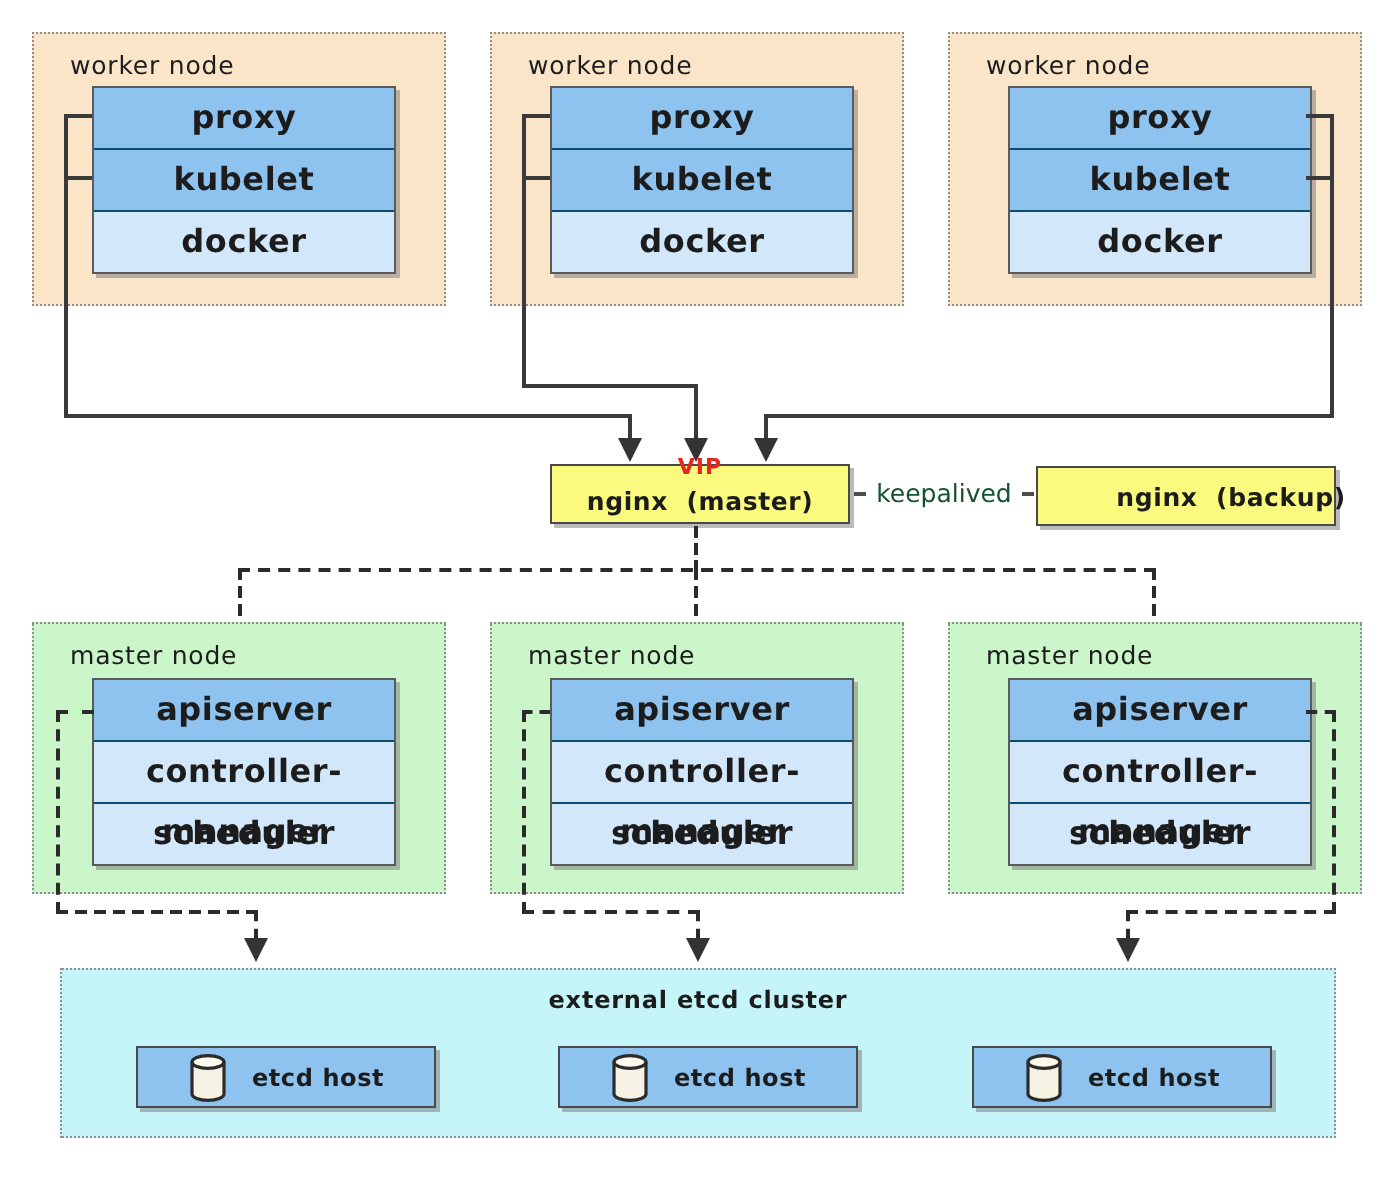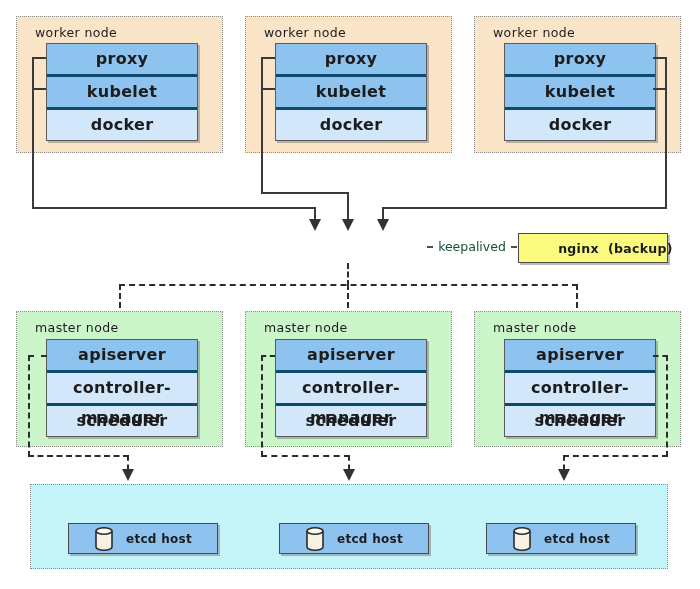--- a/index.html
+++ b/index.html
@@ -12,21 +12,21 @@
   .node{position:absolute;width:207px;border:1px dotted #8f8f8f;box-sizing:border-box;}
   .worker{top:16px;height:137px;background:#fae5c9;}
   .master{top:311px;height:136px;background:#cbf6ca;}
   .node-title{position:absolute;left:18px;top:8px;font-weight:normal;font-size:12.5px;letter-spacing:.4px;}
   
   .stack{position:absolute;left:29px;width:150px;border:1px solid #5a5a5a;
          box-shadow:2px 2px 0 rgba(120,120,120,.5);background:#fff;}
   .worker .stack{top:26px;}
   .master .stack{top:27px;}
   .row{height:30px;line-height:30px;text-align:center;font-weight:bold;font-size:16px;letter-spacing:.3px;}
-  .row + .row{border-top:3px solid #0c4a6e;}
+  .row + .row{border-top:1px solid #0c4a6e;}
   .blue{background:#8fc3ef;}
   .lblue{background:#d3e7fb;}
   
   .nginx{position:absolute;width:150px;height:30px;background:#fafa7e;border:1px solid #4a4a4a;
          box-sizing:border-box;box-shadow:2px 2px 0 rgba(120,120,120,.5);
          display:flex;justify-content:center;}
   .nginx-label{font-weight:bold;font-size:12.5px;white-space:pre;letter-spacing:.3px;}
   .nginx-master{left:275px;top:232px;align-items:flex-end;}
   .nginx-master .nginx-label{padding-bottom:3px;}
   .nginx-backup{left:518px;top:233px;align-items:center;padding-left:45px;}
@@ -105,20 +105,24 @@
 
   <div>
     <div class="hline" style="left:653px;top:57px;width:14px;"></div>
     <div class="hline" style="left:653px;top:88px;width:14px;"></div>
     <div class="vline" style="left:665px;top:57px;height:152px;"></div>
     <div class="hline" style="left:382px;top:207px;width:285px;"></div>
     <div class="vline" style="left:382px;top:207px;height:14px;"></div>
     <div class="arrow-down" style="left:377px;top:219px;"></div>
   </div>
 
+  <div class="nginx nginx-master">
+    <div class="vip">VIP</div>
+    <div class="nginx-label">nginx  (master)</div>
+  </div>
 
   <div class="keep-line"></div>
   <div class="keep-label">
     <span>keepalived</span>
   </div>
 
   <div class="nginx nginx-backup">
     <div class="nginx-label">nginx  (backup)</div>
   </div>
 
@@ -178,20 +182,21 @@
 
   <div>
     <div class="dash-h" style="left:653px;top:355px;width:15px;"></div>
     <div class="dash-v" style="left:666px;top:355px;height:102px;"></div>
     <div class="dash-h" style="left:563px;top:455px;width:105px;"></div>
     <div class="dash-v" style="left:563px;top:455px;height:15px;"></div>
     <div class="arrow-down" style="left:558px;top:469px;"></div>
   </div>
 
   <div class="etcd">
+    <div class="etcd-title">external etcd cluster</div>
 
     <div class="etcd-host" style="left:37px;">
       <svg width="20" height="24" viewBox="0 0 20 24">
         <path d="M2 4 L2 20 A8 3.2 0 0 0 18 20 L18 4" fill="#f7f3e4" stroke="#2b2b2b" stroke-width="1.6"></path>
         <ellipse cx="10" cy="4" rx="8" ry="3.2" fill="#fdfaf0" stroke="#2b2b2b" stroke-width="1.6"></ellipse>
       </svg>
       <span>etcd host</span>
     </div>
 
     <div class="etcd-host" style="left:248px;">

